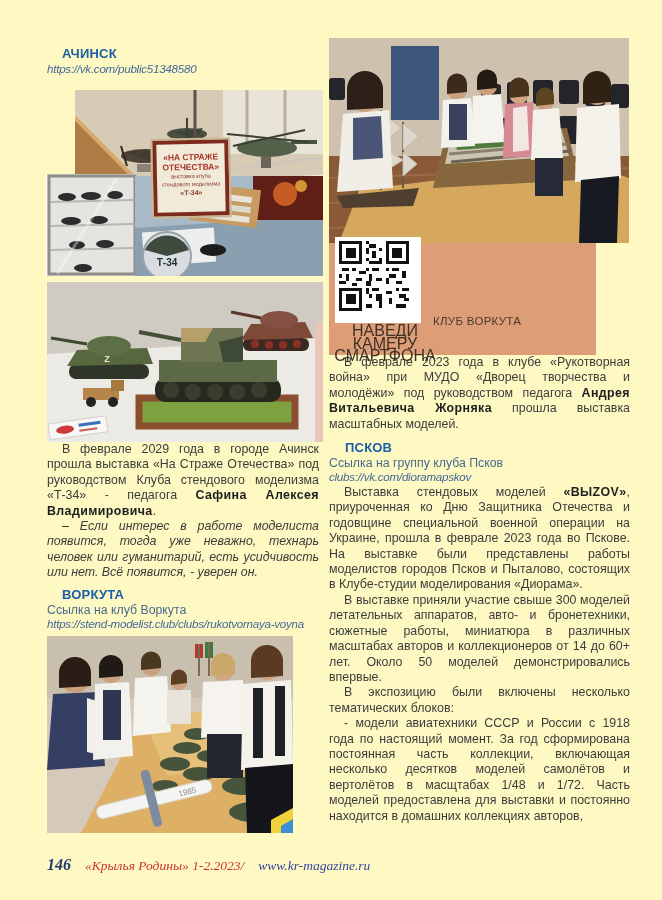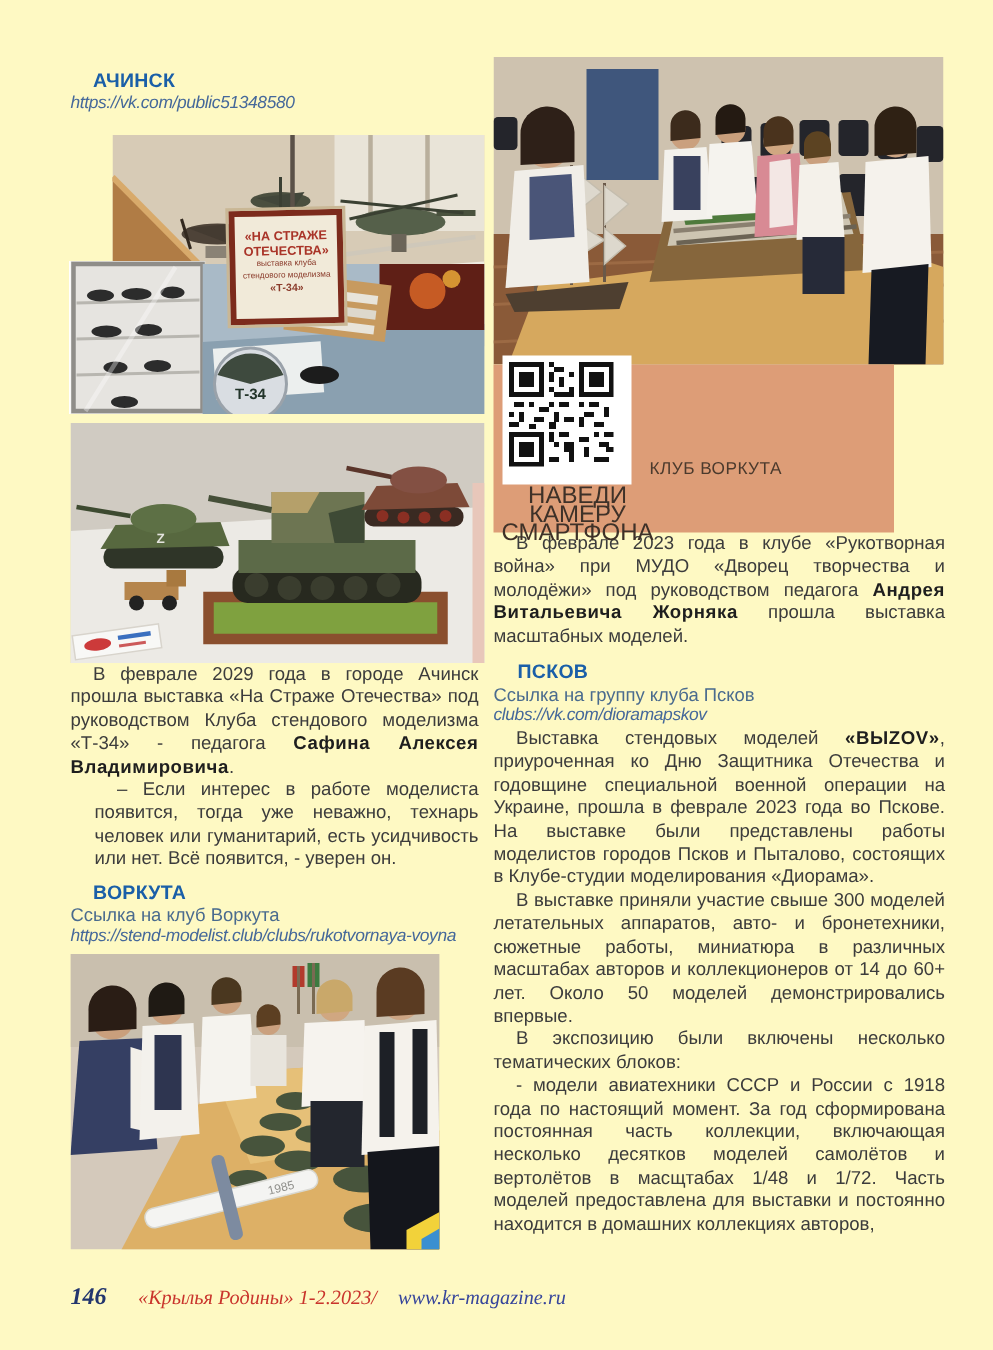--- a/index.html
+++ b/index.html
@@ -22,21 +22,21 @@
   }
   .link-url{
     font-size:11.6px;font-style:italic;color:#45689a;margin:0 0 2px 0;
     line-height:13px;letter-spacing:-0.25px;white-space:nowrap;
   }
   p.body{
     font-size:12.4px;line-height:15.4px;color:#3c3c3c;
     text-align:justify;margin:0;text-indent:15px;
   }
   p.body b{color:#1e1e1e;letter-spacing:.4px;}
-  p.quote{margin-left:16px;}
+  p.quote{font-style:italic;}
   .mt6{margin-top:6px;} .mt14{margin-top:14px;}
 
   .photo{position:relative;display:block;}
   .photo svg{display:block;}
 
   
   .collage{position:relative;width:276px;height:186px;margin-top:15px;}
   .tileA{position:absolute;left:28px;top:0;width:248px;height:141px;}
   .tileB{position:absolute;left:0;top:84px;width:90px;height:102px;box-shadow:-1px 0 0 #fff;}
   .tileC{position:absolute;left:88px;top:86px;width:188px;height:100px;}
@@ -59,29 +59,29 @@
   }
   .qr-box{
     position:absolute;left:6px;top:-6px;width:78px;height:78px;
     background:#fff;padding:4px;
   }
   .qr-hint{
     position:absolute;left:0;top:82px;width:112px;text-align:center;
     font-size:16px;line-height:12.5px;color:#3e3128;
   }
   .qr-club{
-    position:absolute;left:104px;top:64px;font-size:11.5px;color:#4b3a2d;letter-spacing:.3px;
+    position:absolute;left:104px;top:72px;font-size:11.5px;color:#4b3a2d;letter-spacing:.3px;
   }
 
   
   .footer{
     position:absolute;left:47px;top:856px;width:560px;
     font-family:"Liberation Serif",serif;font-style:italic;white-space:nowrap;
   }
-  .footer .pagenum{font-weight:bold;font-size:16px;color:#23366e;margin-right:17px;font-style:italic;}
+  .footer .pagenum{font-weight:bold;font-size:16px;color:#23366e;margin-right:10px;font-style:italic;}
   .footer .issue{color:#c9342c;font-size:13.5px;margin-right:10px;}
   .footer .site{color:#36459b;font-size:13.5px;}
 </style>
 </head>
 <body>
 
 <div class="page">
 
   <div class="col col-left">
 

